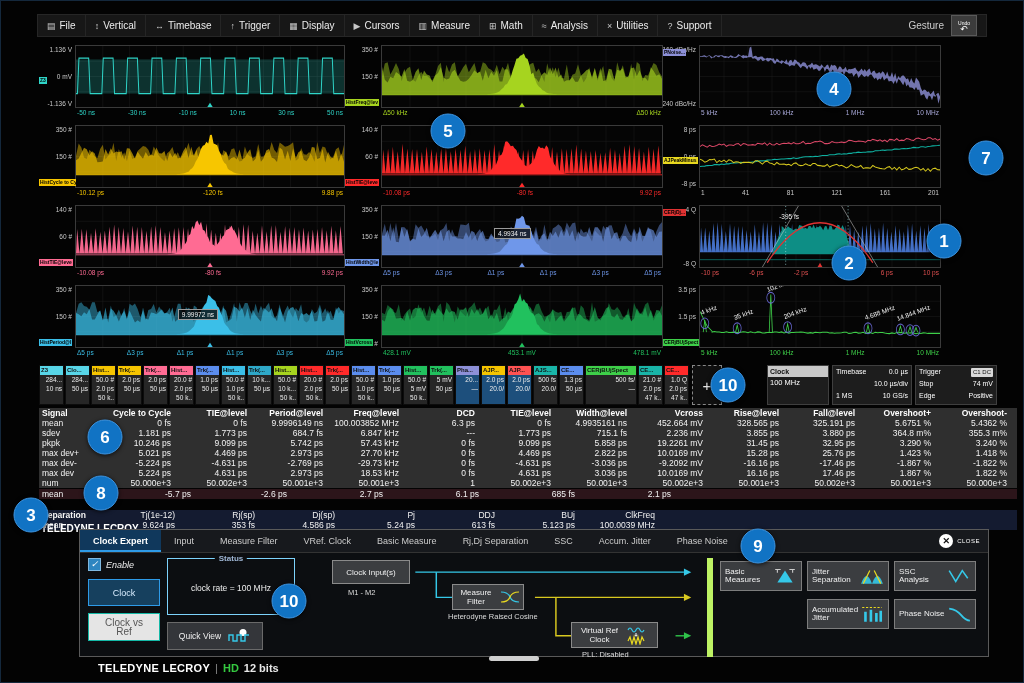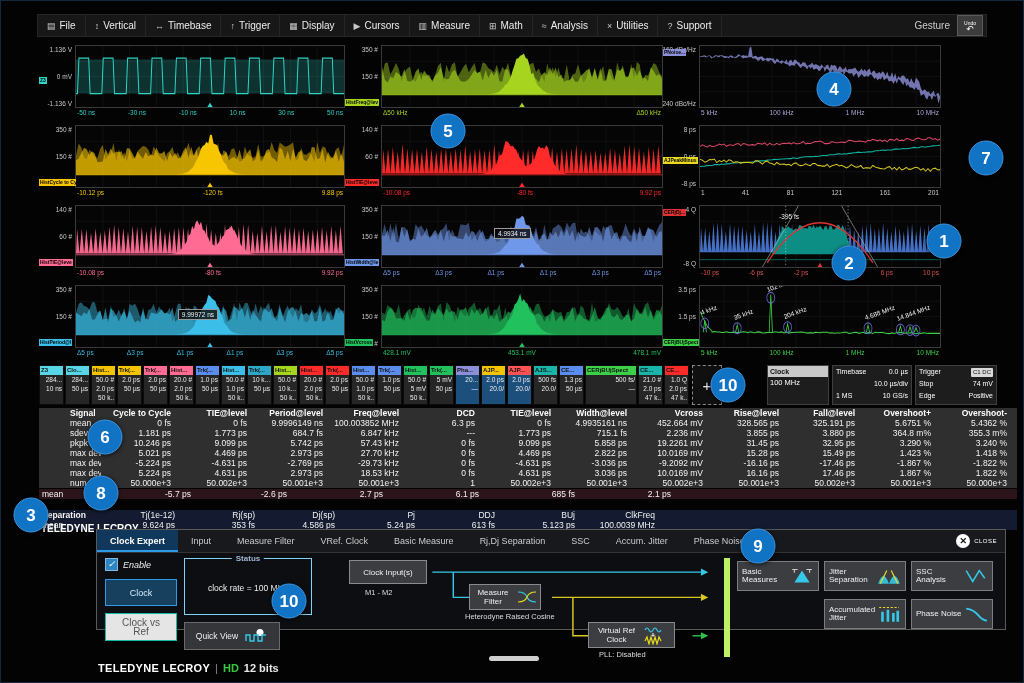--- a/index.html
+++ b/index.html
@@ -2,21 +2,21 @@
 <html><head>
 <meta charset="utf-8">
 <style>
   html,body{margin:0;padding:0;background:#000;font-family:"Liberation Sans",sans-serif;}
   #app{position:relative;width:1024px;height:683px;background:#030303;overflow:hidden;color:#ddd;border:1px solid #14283c;box-sizing:border-box;}
   
   .menubar{position:absolute;left:36px;top:13px;width:950px;height:23px;background:#171717;display:flex;align-items:center;border:1px solid #262626;box-sizing:border-box;}
   .menu-items{display:flex;height:100%;}
   .menu-item{display:flex;align-items:center;gap:4px;padding:0 9px;height:100%;border-right:1px solid #252525;font-size:10px;color:#ececec;cursor:default;}
   .menu-icon{font-size:9px;color:#c8c8c8;}
-  .menubar-right{margin-left:auto;display:flex;align-items:center;gap:7px;padding-right:3px;}
+  .menubar-right{margin-left:auto;display:flex;align-items:center;gap:7px;padding-right:9px;}
   .gesture-label{font-size:10px;color:#ccc;}
   .undo-btn{width:24px;height:19px;background:#3c3c3c;border:1px solid #5a5a5a;color:#fff;display:flex;flex-direction:column;align-items:center;justify-content:center;line-height:6px;}
   .undo-btn .u1{font-size:5px;}
   .undo-btn .u2{font-size:9px;}
   
   .plots{position:absolute;left:38px;top:39px;width:978px;height:322px;display:grid;grid-template-columns:306px 318px 354px;grid-auto-rows:80px;}
   .pcell{display:flex;padding-top:5px;box-sizing:border-box;}
   .ylabels{width:36px;display:flex;flex-direction:column;justify-content:space-between;align-items:flex-end;padding:1px 3px 13px 0;font-size:6.5px;color:#c9c9c9;box-sizing:border-box;white-space:nowrap;}
   .parea{flex:1;display:flex;flex-direction:column;position:relative;}
   .pcell.c3 .parea{margin-right:76px;}
@@ -44,33 +44,33 @@
   .clockbox .chd{background:#c9c9c9;color:#111;font-size:7px;font-weight:bold;line-height:11px;padding:0 2px;}
   .clockbox .cval{padding:1px 2px;font-size:7.5px;}
   .tbbox{width:80px;padding:0 3px;}
   .trbox{width:82px;padding:0 3px;}
   .srow{display:flex;justify-content:space-between;line-height:12px;white-space:nowrap;}
   .badge{background:#d9d9d9;color:#111;padding:0 2px;font-size:6px;line-height:9px;border-radius:1px;align-self:center;}
   
   .mtable{position:absolute;left:38px;top:407px;width:978px;background:#2f2f2f;font-size:8.5px;color:#f2f2f2;}
   .trow{display:grid;grid-template-columns:62px repeat(12,76px);line-height:10px;}
   .trow span{text-align:right;padding-right:6px;white-space:nowrap;overflow:hidden;}
-  .trow span:first-child{text-align:left;padding-left:3px;padding-right:0;margin-left:28px;}
+  .trow span:first-child{text-align:left;padding-left:3px;padding-right:0;}
   .trow.hdr span{font-weight:bold;color:#fff;}
   .accj{position:absolute;left:38px;top:488px;width:978px;background:#2c151a;font-size:8.5px;color:#f2f2f2;}
   .accj .arow{display:grid;grid-template-columns:62px repeat(6,96px);line-height:10px;}
   .accj span,.sepw span{text-align:right;padding-right:6px;white-space:nowrap;}
   .accj span:first-child,.sepw span:first-child{text-align:left;padding-left:3px;font-weight:bold;}
   .sepw{position:absolute;left:38px;top:509px;width:978px;background:#141b30;font-size:8.5px;color:#f2f2f2;}
   .sepw .arow{display:grid;grid-template-columns:62px repeat(7,80px);line-height:10px;}
   .arow.vals span:first-child{font-weight:normal;}
   
   .callout{position:absolute;width:33px;height:33px;border-radius:50%;background:#1173c4;border:1px solid #3f93dd;color:#fff;font-weight:bold;font-size:17px;display:flex;align-items:center;justify-content:center;transform:translate(-50%,-50%);z-index:20;box-shadow:0 1px 4px rgba(0,0,0,.7);}
   
-  .dialog{position:absolute;left:95px;top:528px;width:910px;height:101px;background:#0c0e11;border:1px solid #5a5a5a;box-sizing:border-box;z-index:5;}
+  .dialog{position:absolute;left:78px;top:528px;width:910px;height:128px;background:#0c0e11;border:1px solid #5a5a5a;box-sizing:border-box;z-index:5;}
   .tabsbar{height:22px;background:#17191d;display:flex;align-items:stretch;border-bottom:1px solid #333;}
   .tabslist{display:flex;}
   .tab{padding:0 13px;font-size:9px;color:#ccc;display:flex;align-items:center;white-space:nowrap;}
   .tab.active{background:#10385c;color:#fff;box-shadow:inset 0 -2px 0 #2e9be8;font-weight:bold;}
   .closebox{margin-left:auto;display:flex;align-items:center;gap:4px;padding-right:8px;}
   .close-circle{width:14px;height:14px;border-radius:50%;background:#fff;color:#111;font-size:9px;font-weight:bold;display:flex;align-items:center;justify-content:center;}
   .close-label{font-size:6px;color:#fff;letter-spacing:.5px;}
   .dbody{position:relative;height:104px;display:flex;padding:5px 6px 0 8px;gap:7px;box-sizing:border-box;}
   .dcol1{width:72px;display:flex;flex-direction:column;}
   .enable-row{display:flex;gap:5px;align-items:center;font-size:9px;font-style:italic;color:#eee;}
@@ -860,21 +860,21 @@
         <span>max dev+</span>
         <span>5.021 ps</span>
         <span>4.469 ps</span>
         <span>2.973 ps</span>
         <span>27.70 kHz</span>
         <span>0 fs</span>
         <span>4.469 ps</span>
         <span>2.822 ps</span>
         <span>10.0169 mV</span>
         <span>15.28 ps</span>
-        <span>15.49 ps</span>
+        <span>25.76 ps</span>
         <span>1.423 %</span>
         <span>1.418 %</span>
       </div>
       <div class="trow">
         <span>max dev-</span>
         <span>-5.224 ps</span>
         <span>-4.631 ps</span>
         <span>-2.769 ps</span>
         <span>-29.73 kHz</span>
         <span>0 fs</span>

